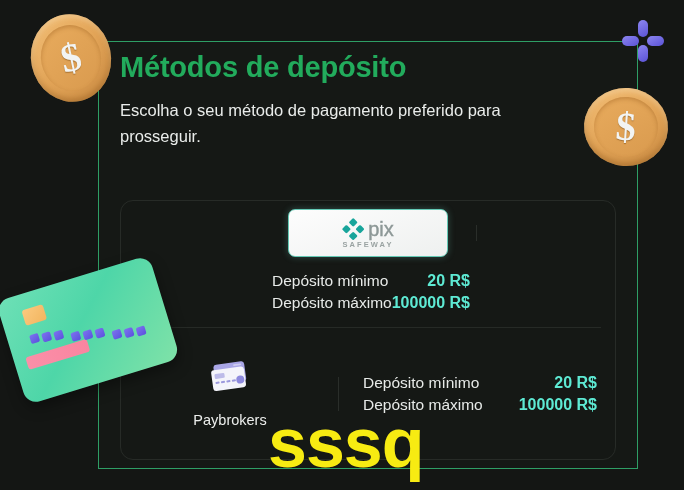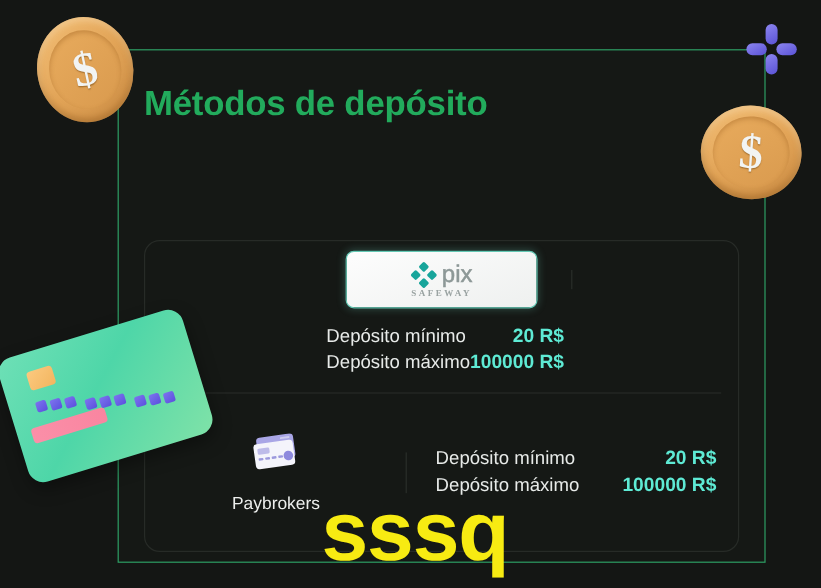--- a/index.html
+++ b/index.html
@@ -25,21 +25,21 @@
     height: 428px;
     border: 1.3px solid #2e9e65;
     box-sizing: border-box;
     background: #151815;
     z-index: 2;
   }
 
   .panel-inner {
     position: absolute;
     left: 98px;
-    top: 47px;
+    top: 27px;
     width: 540px;
     height: 384px;
     box-sizing: border-box;
     padding: 24px 22px 0 22px;
     z-index: 4;
   }
 
   .page-title {
     color: #22ab5c;
     font-size: 29px;
@@ -139,21 +139,20 @@
     line-height: 1;
     -webkit-text-stroke: 0.4px #8d9897;
   }
   .pix-tag {
     color: #9aa3a2;
     font-size: 7.5px;
     font-weight: bold;
     letter-spacing: 2.1px;
     line-height: 1;
     margin-top: 1px;
-    font-family: Liberation Serif, serif;
   }
 
   
   .pb-wrap {
     display: flex;
     flex-direction: column;
     align-items: center;
     gap: 18px;
   }
   .pb-icon {
@@ -333,20 +332,21 @@
     font-family: "Liberation Sans", sans-serif;
   }
 </style>
 </head>
 <body>
 
 <div class="panel-border"></div>
 
 <div class="panel-inner">
   <h1 class="page-title">Métodos de depósito</h1>
+  <p class="page-subtitle">Escolha o seu método de pagamento preferido para prosseguir.</p>
 </div>
 
 <div class="methods-box">
 
   <div class="row-divider"></div>
 
   <div class="method-row row-0">
     <div class="method-logo-cell">
       <div class="pix-plate">
         <div class="pix-top">

